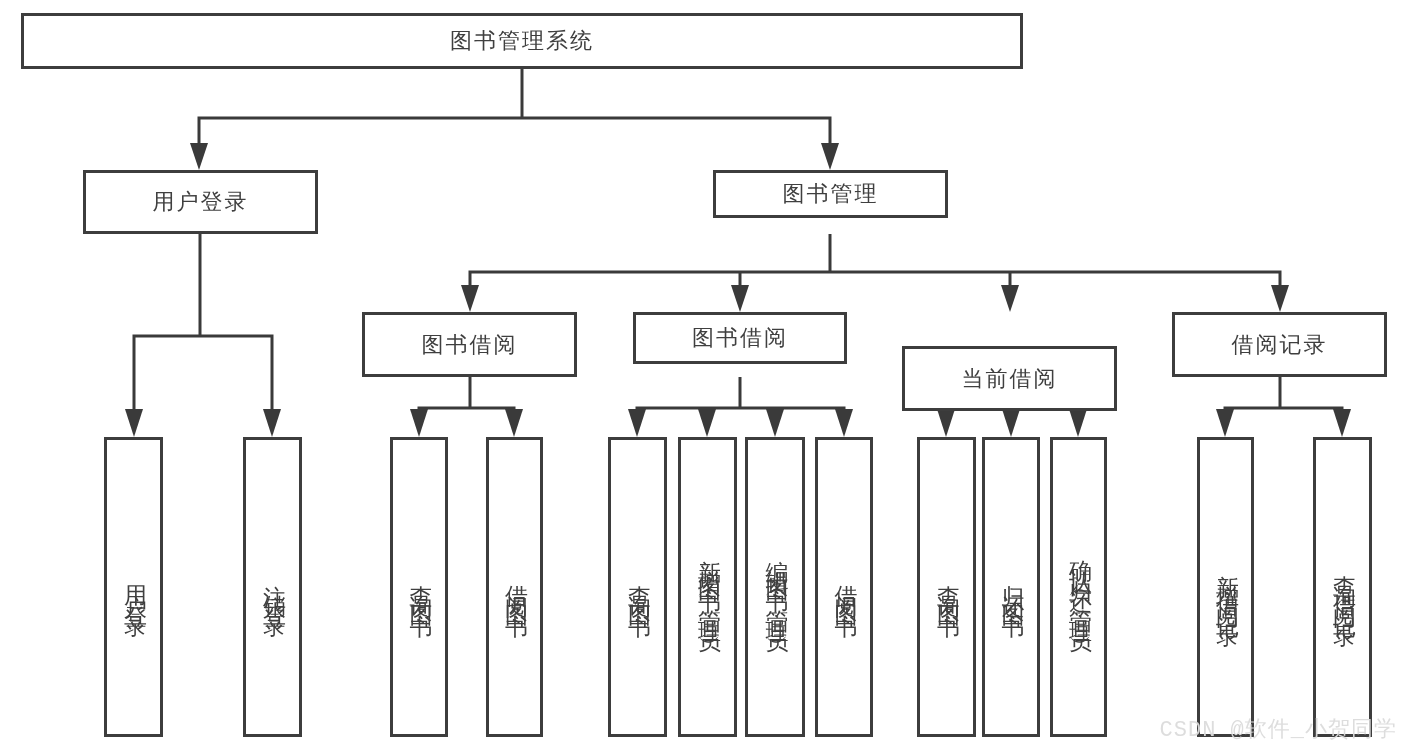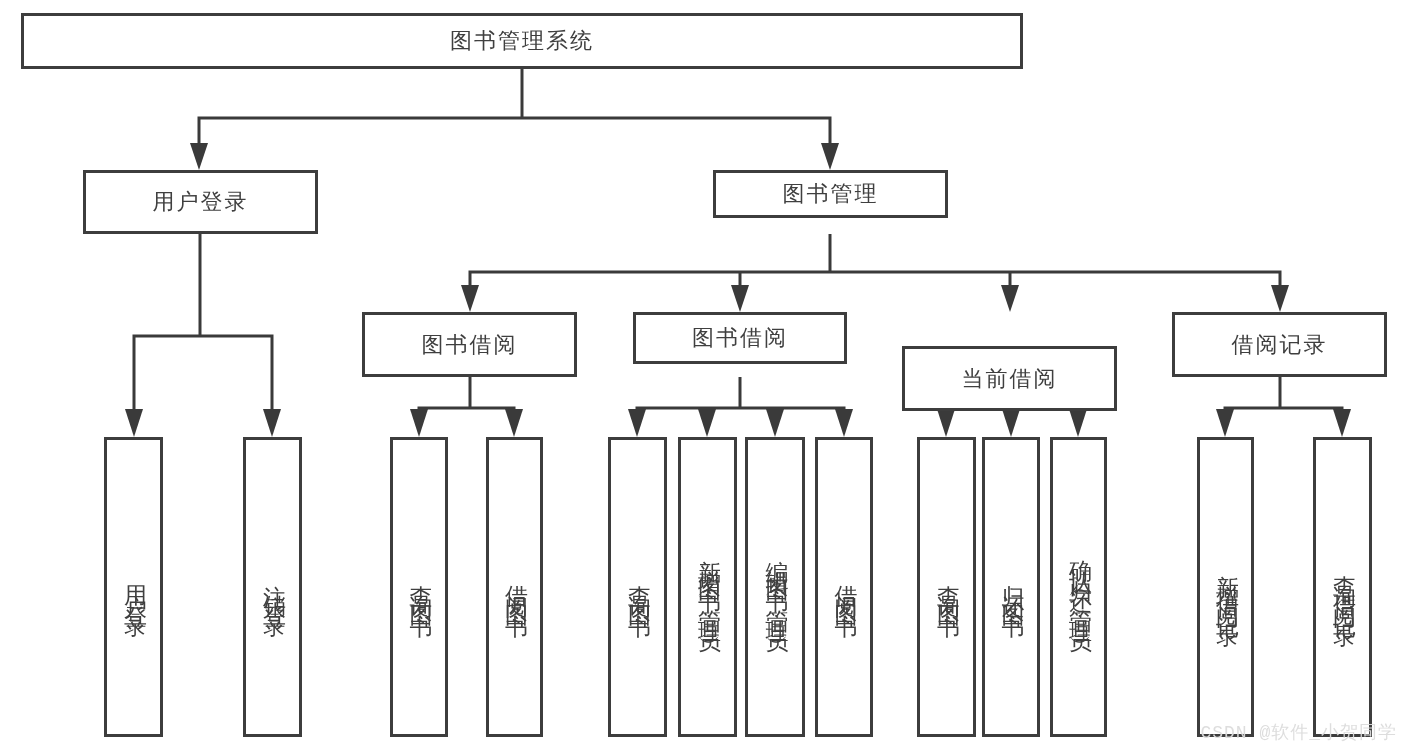--- a/index.html
+++ b/index.html
@@ -33,21 +33,21 @@
     writing-mode:vertical-rl;
     text-orientation:mixed;
     font-size:23px;
     letter-spacing:10px;
     line-height:1;
     white-space:nowrap;
   }
   #watermark{
     position:absolute;
     right:8px;bottom:3px;
-    font-size:18px;
+    font-size:22px;
     color:var(--wm);
     opacity:.95;
     letter-spacing:1px;
     white-space:nowrap;
     z-index:5;
     margin-top:32px;
   }
 </style>
 </head>
 <body>

